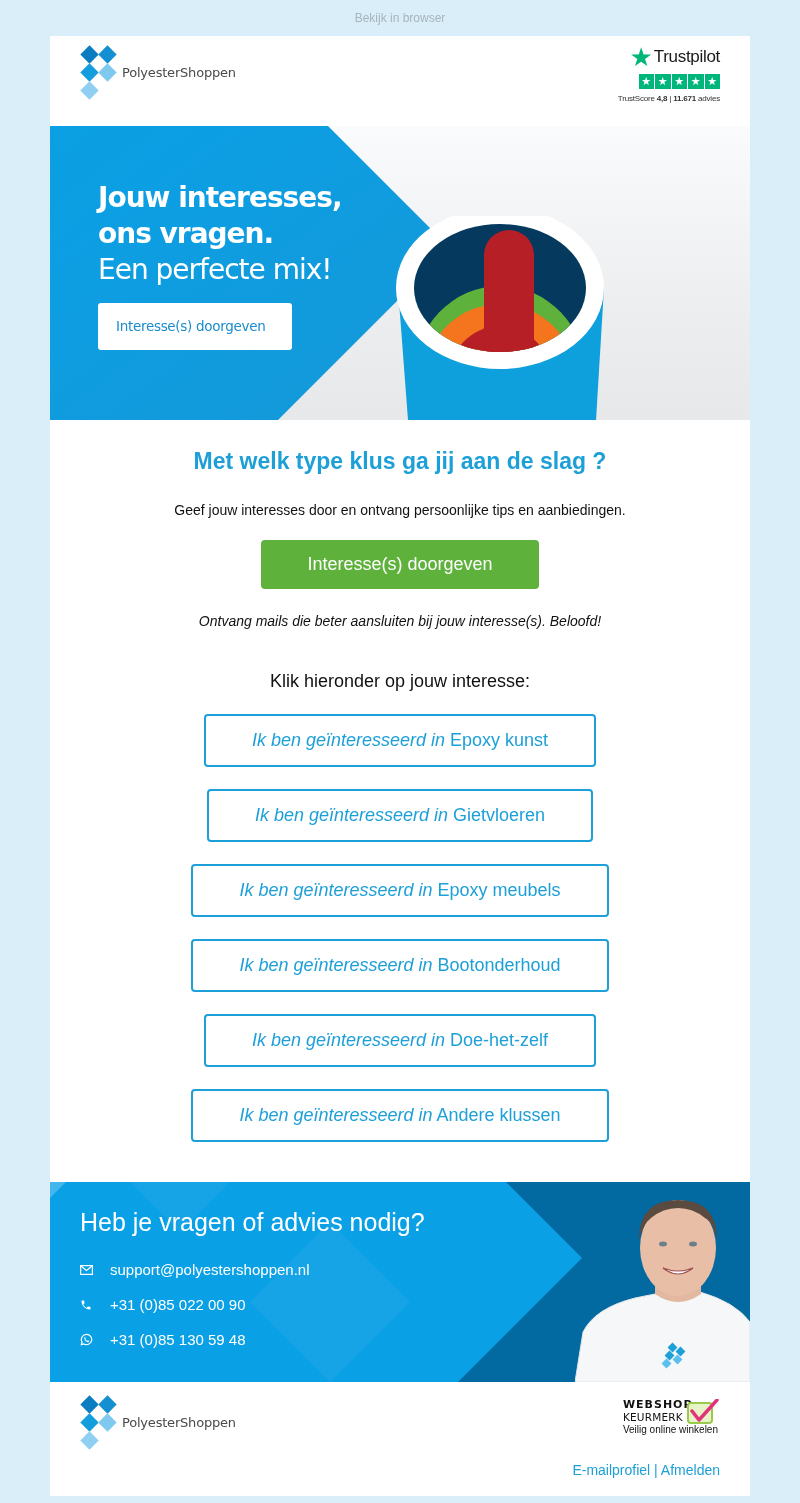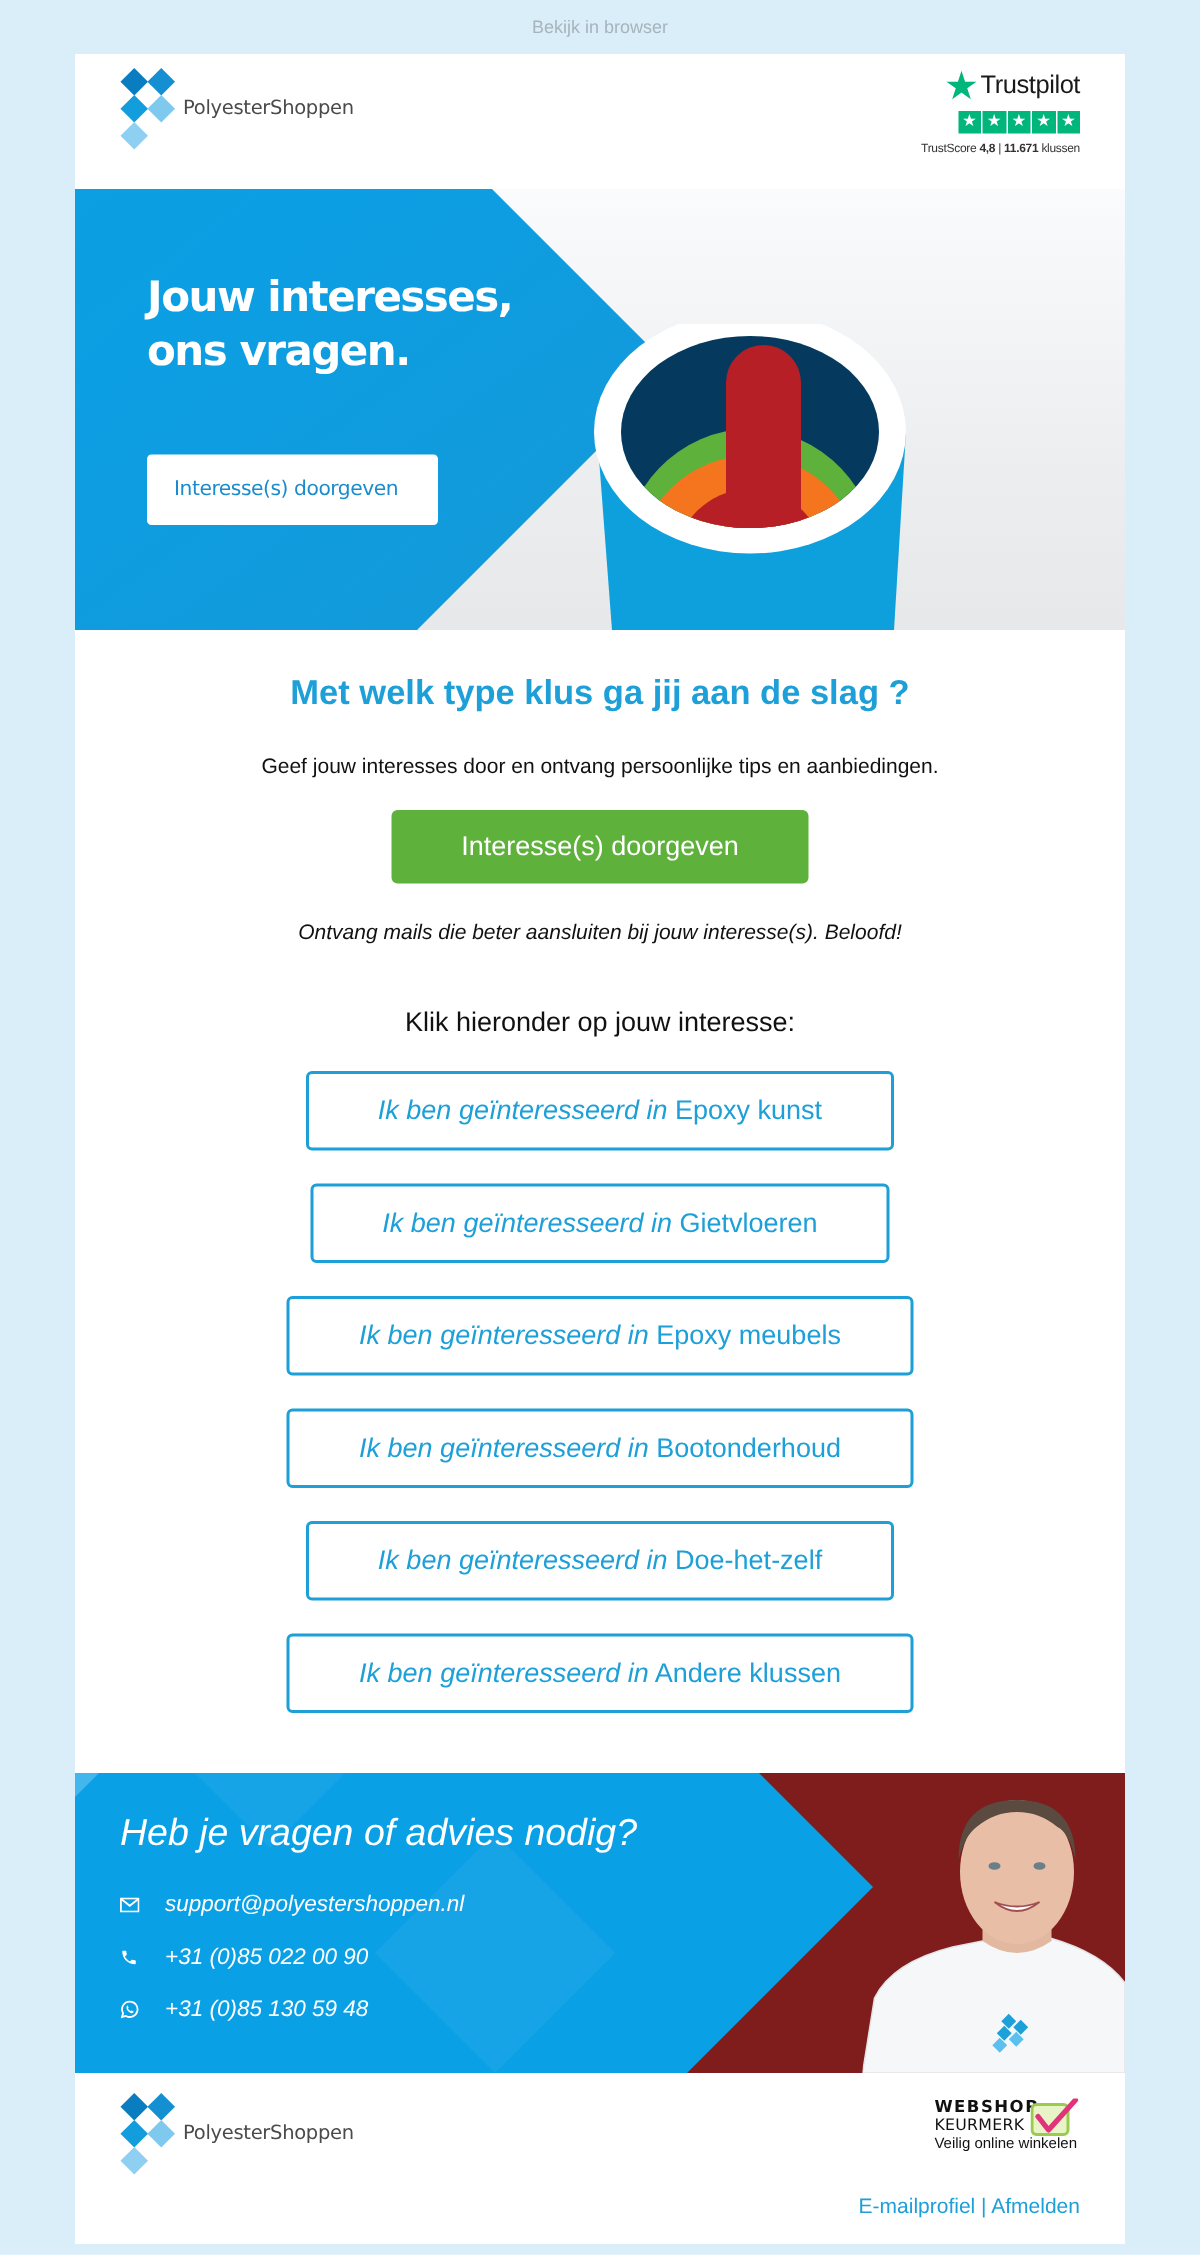--- a/index.html
+++ b/index.html
@@ -37,21 +37,21 @@
     .h2 { color: #1d9fd8; font-size: 23px; font-weight: bold; }
     .intro { font-size: 14px; color: #111; margin-top: 27px; }
     .cta { display: block; margin: 22px auto 0; width: 278px; height: 49px; background: #5eb13b; border-radius: 4px; color: #fff; font-size: 18px; line-height: 49px; text-decoration: none; }
     .promise { font-size: 14px; font-style: italic; color: #111; margin-top: 24px; }
     .klik { font-size: 18px; color: #111; margin-top: 42px; }
     .interest-list { margin-top: 22px; }
     .interest { display: block; margin: 0 auto 22px; height: 53px; border: 2px solid #1d9fd8; border-radius: 4px; color: #1d9fd8; font-size: 18px; line-height: 49px; text-decoration: none; }
     .interest i { font-style: italic; }
 
     
-    .contact { height: 200px; position: relative; overflow: hidden; background: #7f1d1d; font-style: italic; }
+    .contact { height: 200px; position: relative; overflow: hidden; background: #0369a1; }
     .contact-bg { position: absolute; left: 0; top: 0; }
     .contact-title { position: absolute; left: 30px; top: 26px; color: #fff; font-size: 25px; }
     .contact-row { position: absolute; left: 30px; color: #fff; font-size: 15px; display: flex; align-items: center; }
     .contact-row .ic { width: 30px; display: inline-flex; }
     .person { position: absolute; right: 0; top: 10px; }
 
     
     .footer { height: 114px; position: relative; }
     .footer .logo { top: 14px; }
     .keurmerk { position: absolute; right: 32px; top: 16px; }
@@ -92,39 +92,40 @@
           <span>★</span>
           <span>★</span>
           <span>★</span>
           <span>★</span>
       </div>
       <div class="tp-score">
         <span>TrustScore</span>
         <b>4,8</b>
         <span>|</span>
         <b>11.671</b>
-        <span>klussen</span>
+        <span>advies</span>
       </div>
     </div>
   </div>
 
   <div class="hero">
     <svg class="hero-blue" width="700" height="294" viewBox="0 0 700 294">
       <defs>
         <linearGradient id="hb" x1="0" y1="0" x2="1" y2="1">
           <stop offset="0" stop-color="#0aa0e6"></stop>
           <stop offset="1" stop-color="#1598d8"></stop>
         </linearGradient>
       </defs>
       <polygon points="0,0 278,0 400,122 228,294 0,294" fill="url(#hb)"></polygon>
       <polygon points="0,0 120,0 0,120" fill="#0c9fe0" opacity="0.5"></polygon>
     </svg>
     <div class="hero-text">
       <div class="b">Jouw interesses,</div>
       <div class="b">ons vragen.</div>
+      <div>Een perfecte mix!</div>
     </div>
     <div class="hero-btn">Interesse(s) doorgeven</div>
     <svg class="hero-art" width="230" height="204" viewBox="0 0 230 204">
       <polygon points="8,72 214,72 206,204 18,204" fill="#0ea0dc"></polygon>
       <ellipse cx="110" cy="72" rx="104" ry="81" fill="#ffffff"></ellipse>
       <clipPath id="inner">
           <ellipse cx="110" cy="72" rx="86" ry="64"></ellipse>
         </clipPath>
       <g clip-path="url(#inner)">
         <rect x="0" y="0" width="230" height="160" fill="#06395e"></rect>

